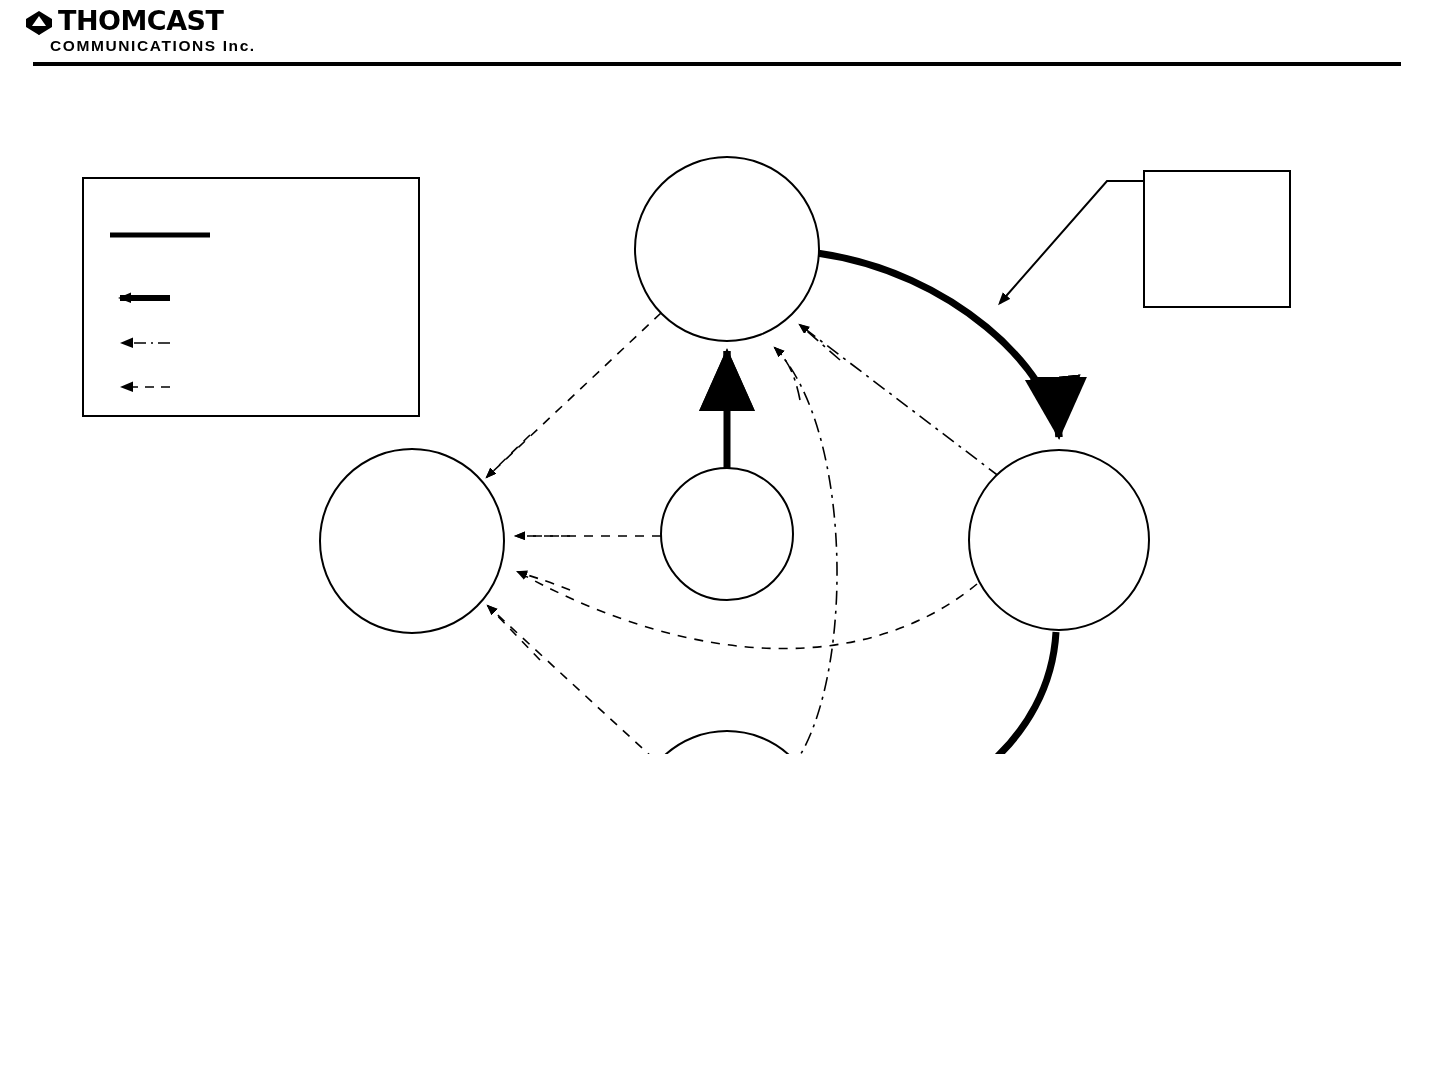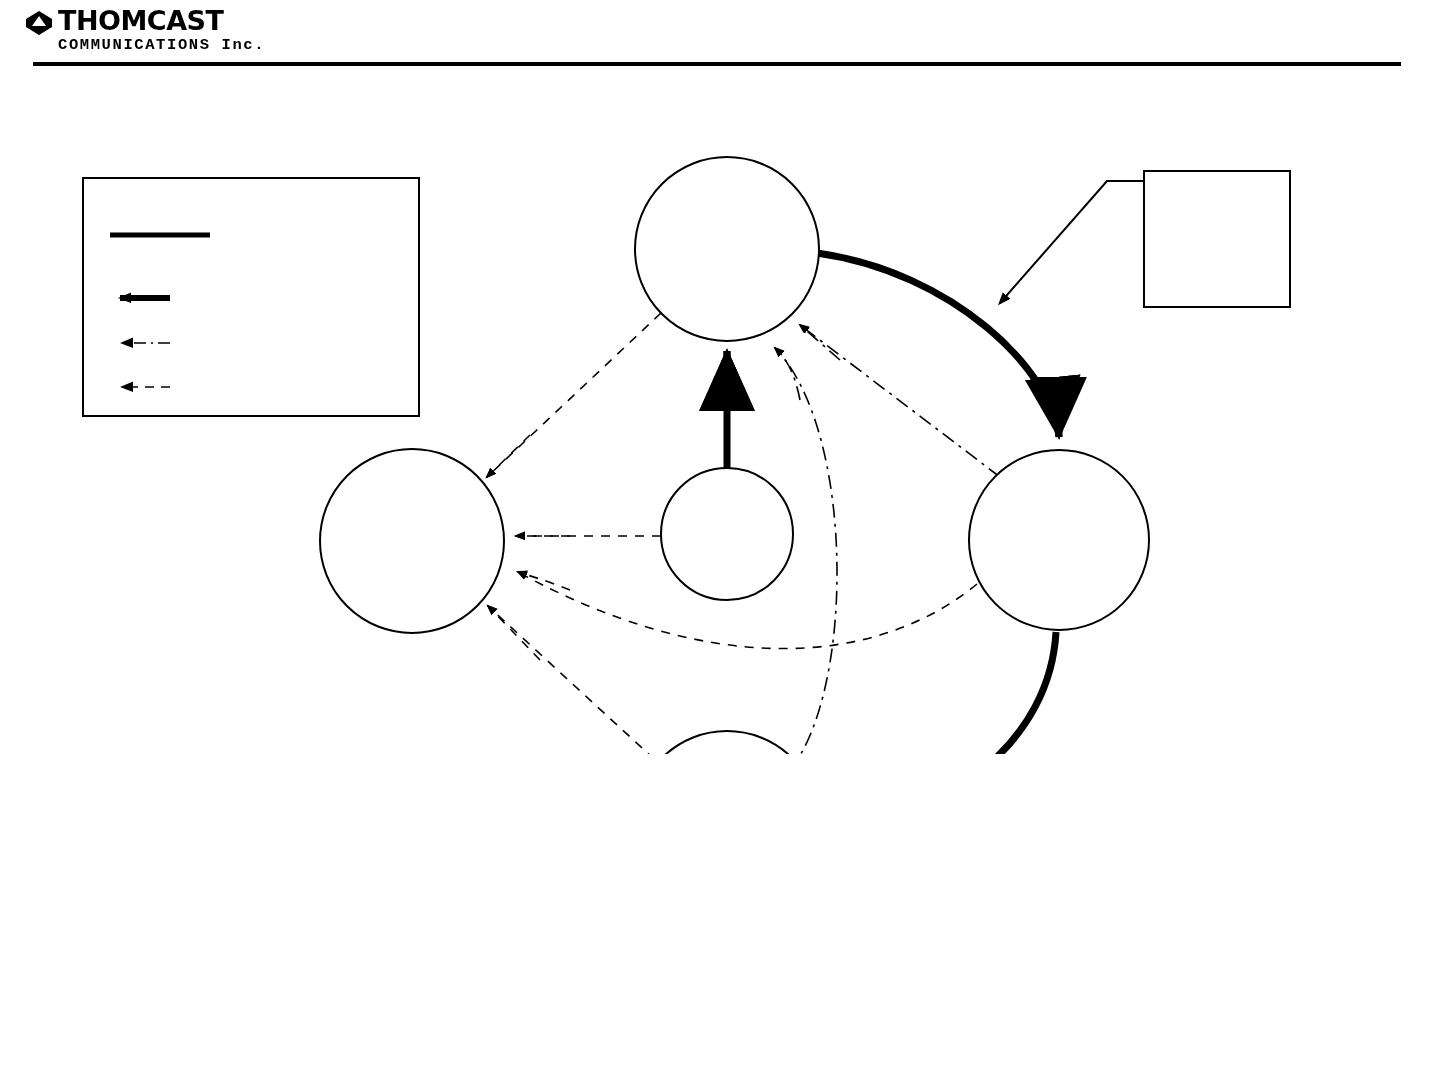--- a/index.html
+++ b/index.html
@@ -40,23 +40,23 @@
     font-family: "DejaVu Sans", sans-serif;
     font-weight: bold;
     font-size: 27px;
     letter-spacing: -0.5px;
     color: #000000;
     line-height: 29px;
     white-space: nowrap;
   }
   #logo-sub {
     position: absolute;
-    left: 32px;
+    left: 24px;
     top: 31px;
-    font-family: Liberation Mono, monospace;
+    font-family: Liberation Sans, sans-serif;
     font-weight: bold;
     font-size: 15.5px;
     letter-spacing: 1.6px;
     color: #000000;
     line-height: 17px;
     white-space: nowrap;
   }
   #header-rule {
     position: absolute;
     left: 33px;

